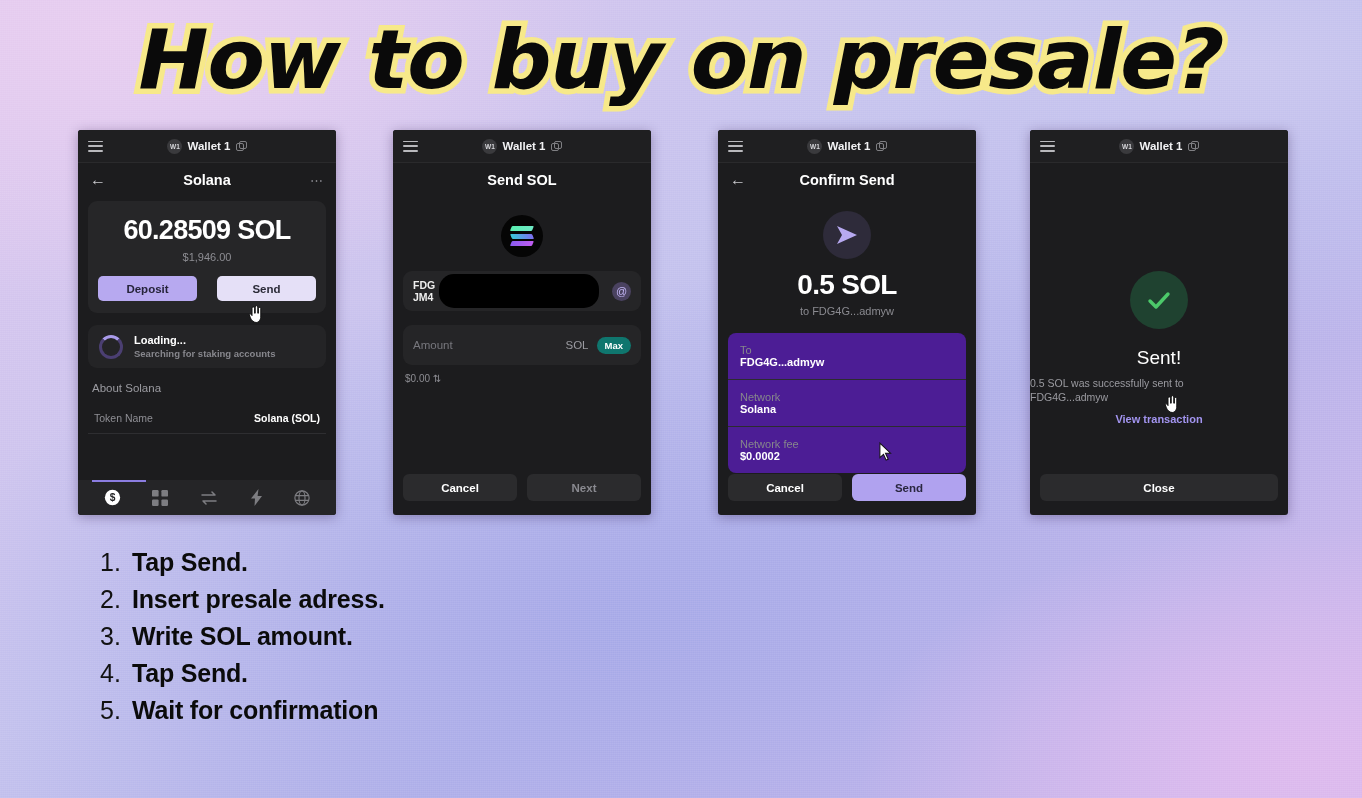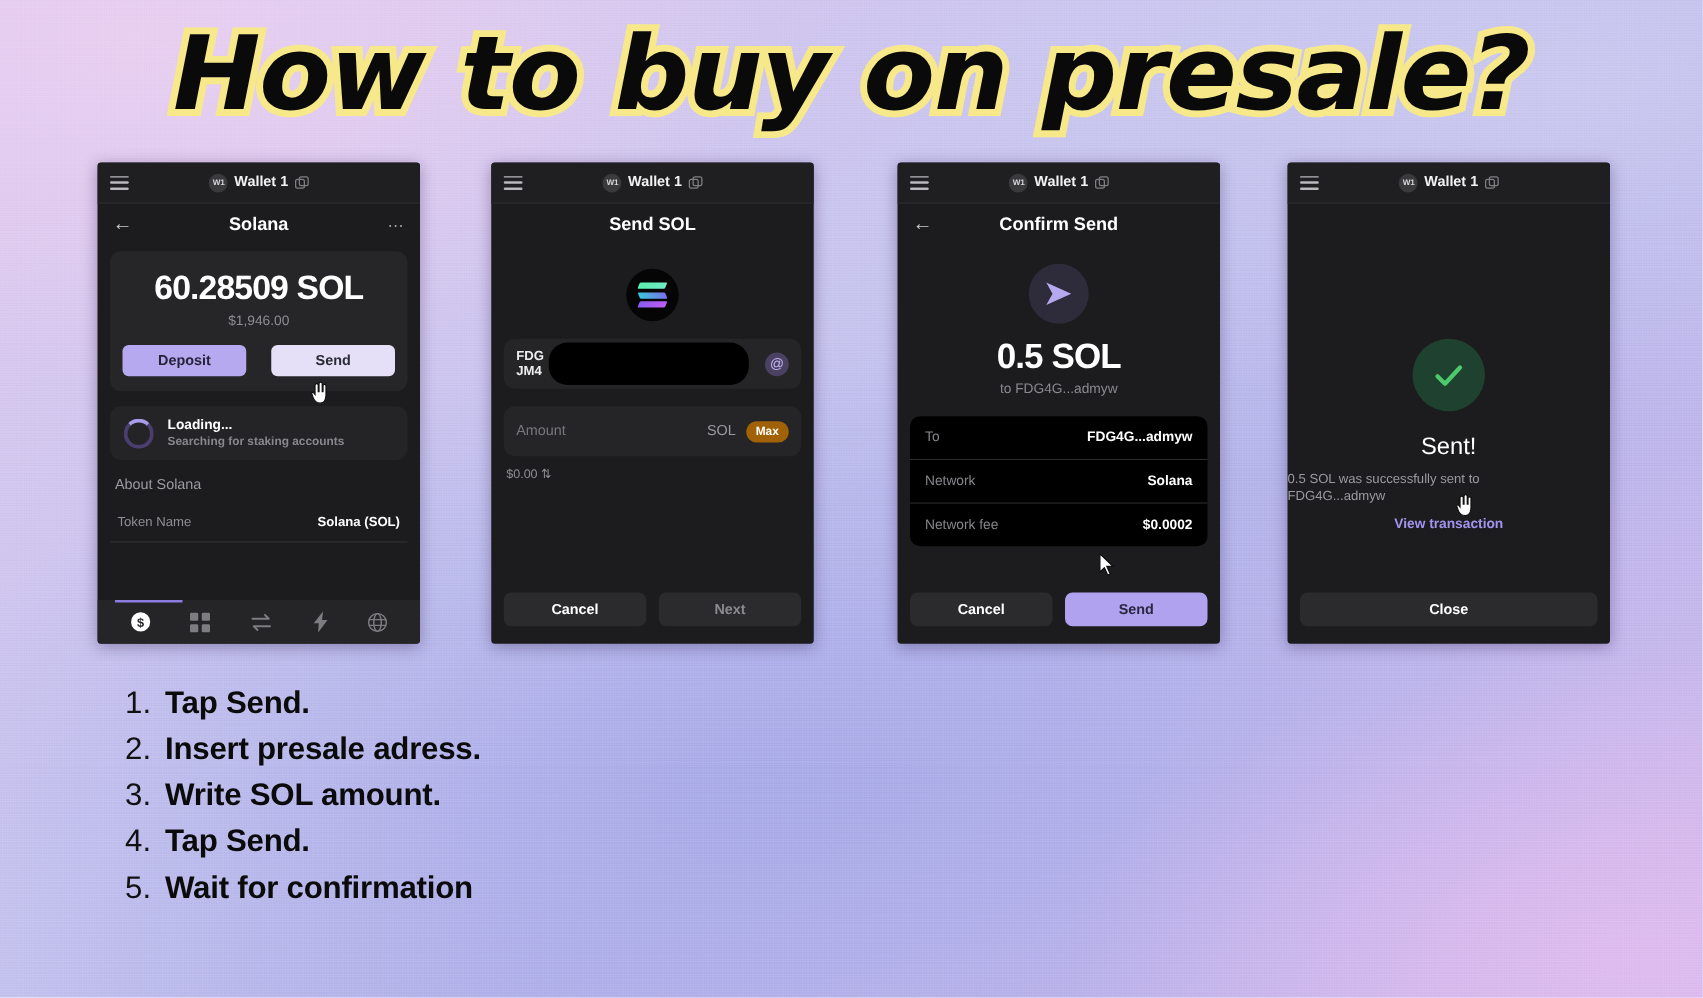--- a/index.html
+++ b/index.html
@@ -105,37 +105,37 @@
 
   .field{background:#252527;border-radius:9px;margin:14px 10px 0;height:40px;
          display:flex;align-items:center;padding:0 10px;position:relative;}
   .addr{font-size:10.5px;font-weight:bold;line-height:12px;color:#eee;white-space:pre-line;z-index:1;}
   .redact{position:absolute;left:36px;top:3px;width:160px;height:34px;background:#000;border-radius:15px;z-index:2;}
   .at-ic{margin-left:auto;width:19px;height:19px;border-radius:50%;background:#4a4260;
          color:#c3b5f5;font-size:11px;display:flex;align-items:center;justify-content:center;
          z-index:3;cursor:pointer;}
   .ph{font-size:11.5px;color:#77777d;}
   .unit{margin-left:auto;font-size:11.5px;color:#9a9aa0;}
-  .maxbtn{margin-left:8px;background:#a16207;border-radius:10px;padding:3px 8px;
+  .maxbtn{margin-left:8px;background:#0f766e;border-radius:10px;padding:3px 8px;
           font-size:9.5px;font-weight:bold;color:#fff;cursor:pointer;}
   .fiatline{font-size:10px;color:#8d8d93;margin:8px 0 0 12px;}
 
   .botbtns{position:absolute;left:10px;right:10px;bottom:14px;display:flex;gap:10px;margin-top:25px;}
   .bbtn{flex:1;height:27px;border-radius:6px;background:#2b2b2d;color:#fff;
         font-size:11.5px;font-weight:bold;display:flex;align-items:center;justify-content:center;cursor:pointer;}
   .bbtn.dim{color:#8a8a90;}
   .bbtn.accent{background:#b0a2ef;color:#2a2740;}
 
   
   .sendic{width:48px;height:48px;border-radius:50%;background:#2e2b3a;margin:14px auto 0;
           display:flex;align-items:center;justify-content:center;}
   .amt{text-align:center;font-size:28px;font-weight:bold;margin-top:10px;letter-spacing:-.7px;}
   .amtsub{text-align:center;font-size:11px;color:#8a8a90;margin-top:4px;}
   .irow{display:flex;justify-content:space-between;
-        background:#000000;margin:0 10px;padding:11px 12px;border-bottom:1px solid #2c2c2f;}
+        background:#4c1d95;margin:0 10px;padding:11px 12px;border-bottom:1px solid #2c2c2f;flex-direction:column;}
   .irow.first{margin-top:16px;border-radius:8px 8px 0 0;}
   .irow.last{border-bottom:none;border-radius:0 0 8px 8px;}
   .ikey{font-size:11px;color:#86868c;}
   .ival{font-size:11px;font-weight:bold;color:#fff;}
 
   
   .check-wrap{width:58px;height:58px;border-radius:50%;background:#1f4230;margin:108px auto 0;
               display:flex;align-items:center;justify-content:center;}
   .sent{text-align:center;font-size:19px;font-weight:normal;margin-top:18px;}
   .sentsub{font-size:10.5px;color:#9a9aa0;margin-top:7px;line-height:14px;}

